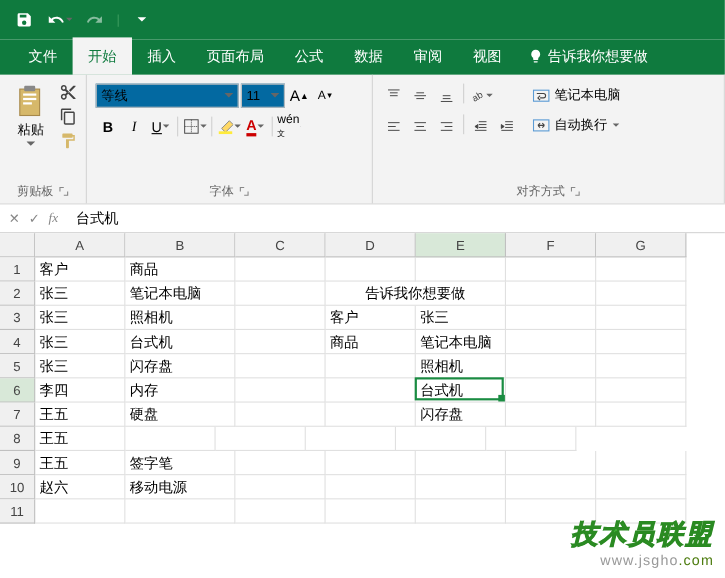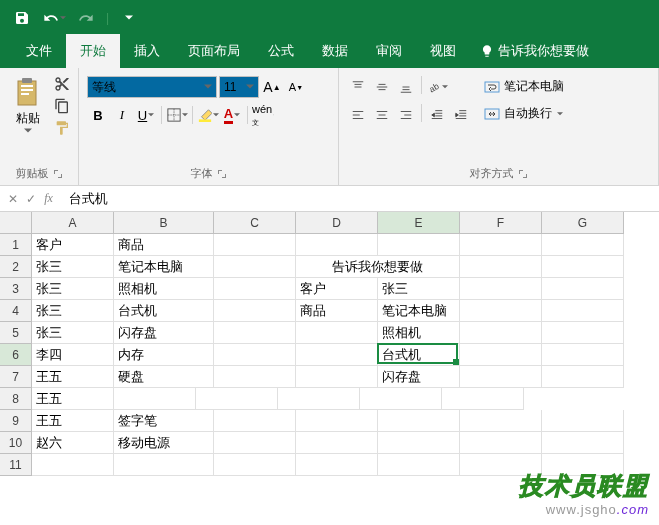--- a/index.html
+++ b/index.html
@@ -72,21 +72,21 @@
     .cell-row { display: flex; }
     .cell { border-right: 1px solid #e0e0e0; border-bottom: 1px solid #e0e0e0; display: flex; align-items: center; padding: 0 4px; font-size: 13px; overflow: hidden; white-space: nowrap; }
     .cell.center { justify-content: center; }
     
     .sel-box { position: absolute; border: 2px solid #1a8c42; pointer-events: none; }
     .sel-handle { position: absolute; width: 6px; height: 6px; background: #1a8c42; right: -3px; bottom: -3px; }
     
     .watermark { position: absolute; right: 10px; bottom: 8px; text-align: right; }
     .wm-cn { font-size: 24px; font-weight: bold; font-style: italic; color: #3cb033; -webkit-text-stroke: 1px #2a8a22; letter-spacing: 2px; }
     .wm-url { font-size: 13px; color: #999; letter-spacing: 1px; }
-    .wm-url .accent { color: #6d28d9; font-style: italic; }
+    .wm-url .accent { color: #4d7c0f; }
   </style>
 </head>
 <body>
 
 <div class="title-bar">
   <div class="title-btn">
     <svg viewBox="0 0 24 24">
         <path d="M17 3H5a2 2 0 00-2 2v14a2 2 0 002 2h14a2 2 0 002-2V7l-4-4zM12 19a3 3 0 110-6 3 3 0 010 6zm3-10H6V5h9v4z"></path>
       </svg>
   </div>

